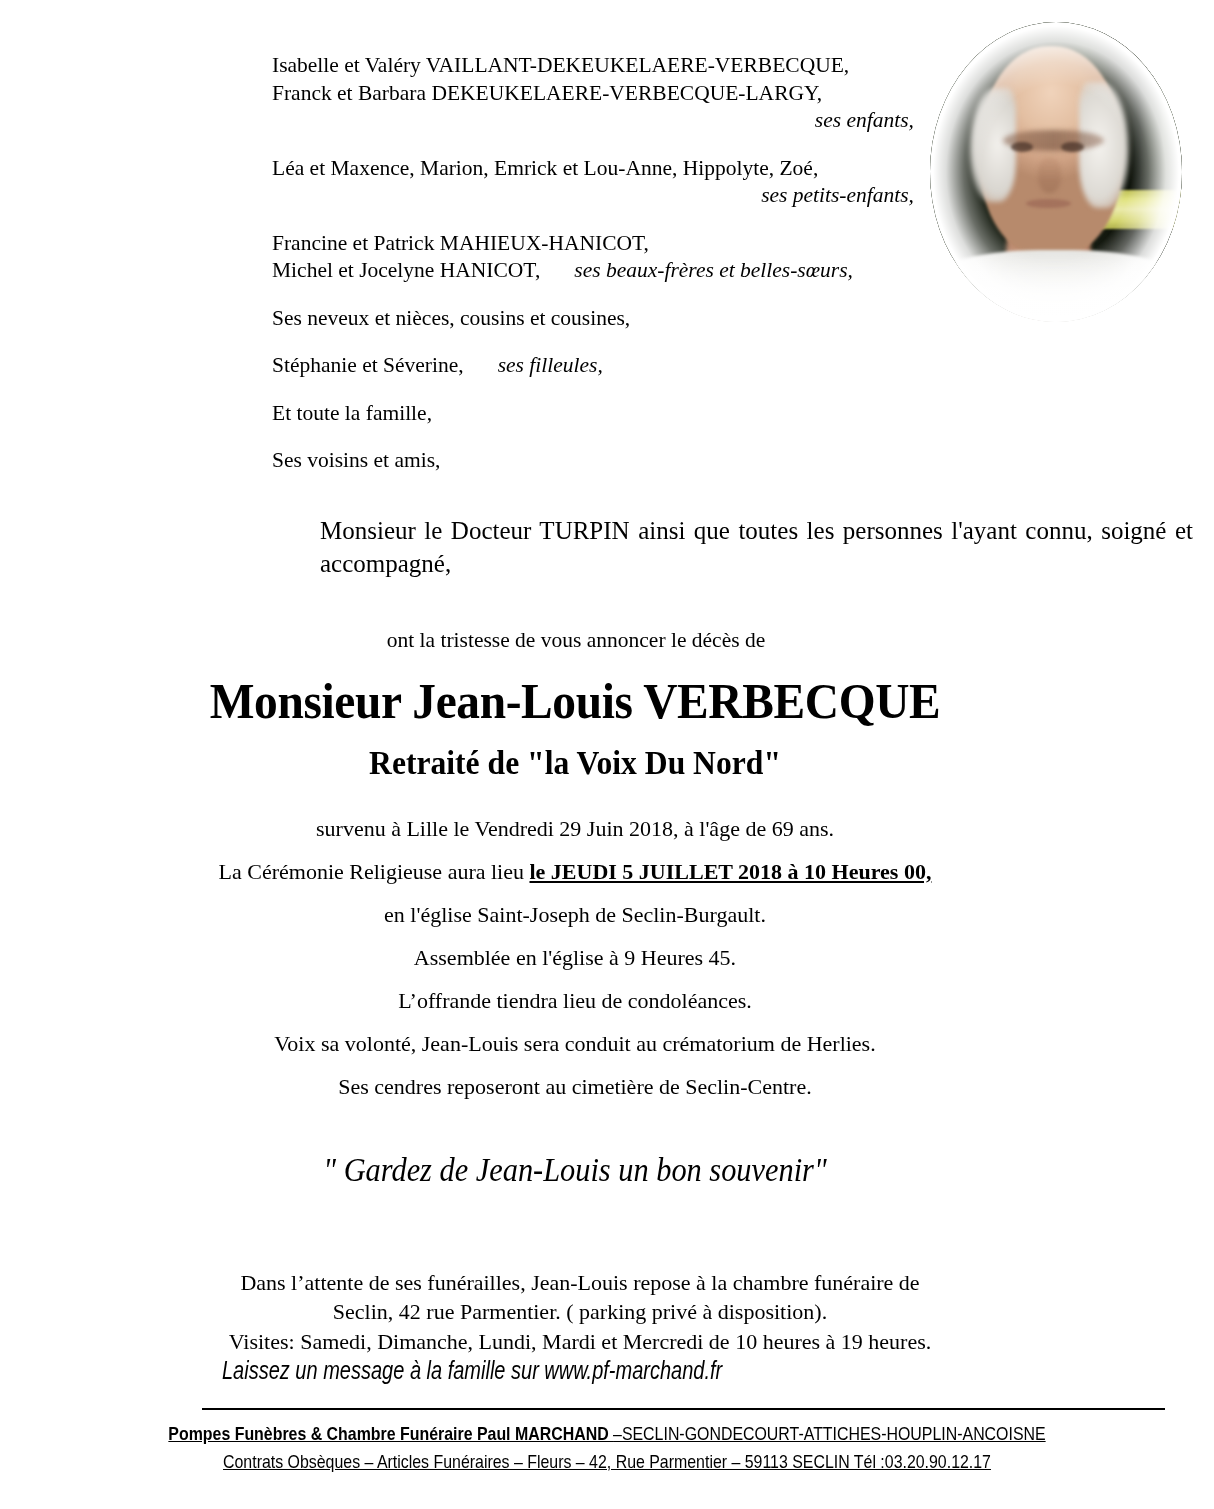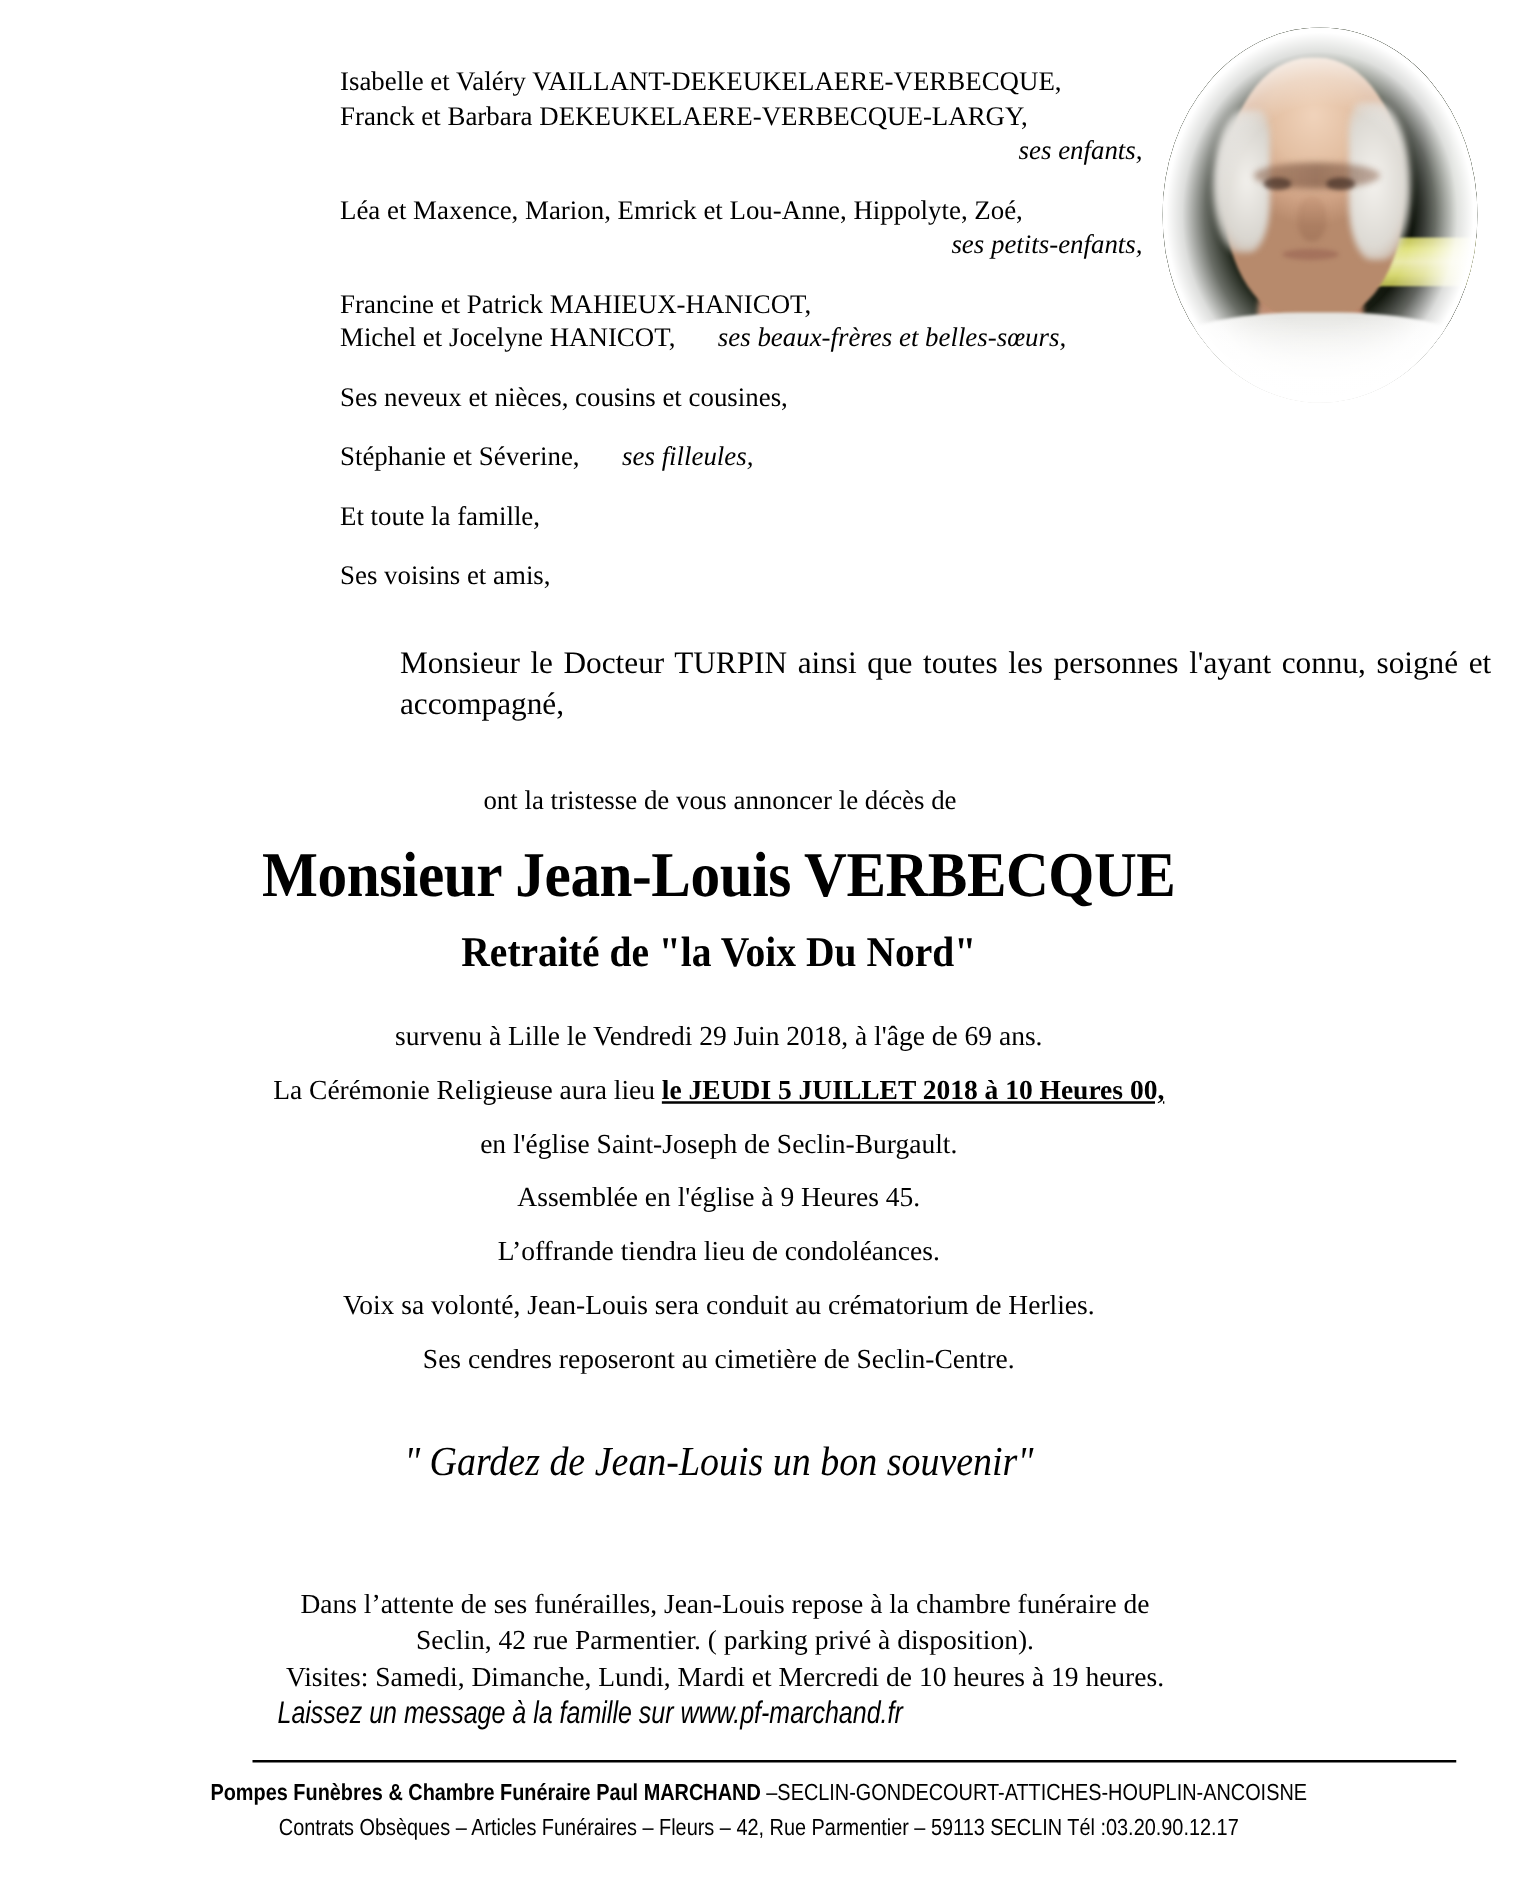--- a/index.html
+++ b/index.html
@@ -321,20 +321,21 @@
 
   .footer {
     position: absolute;
     left: 0;
     top: 1420px;
     width: 1214px;
     text-align: center;
     font-family: "Liberation Sans", "DejaVu Sans", sans-serif;
     font-size: 18.5px;
     line-height: 1.5;
+    text-decoration: underline;
   }
   .footer .f-line {
     transform: scaleX(0.86);
     transform-origin: center;
     white-space: nowrap;
   }
   .footer .f-bold { font-weight: bold; }
 </style>
 </head>
 <body>

